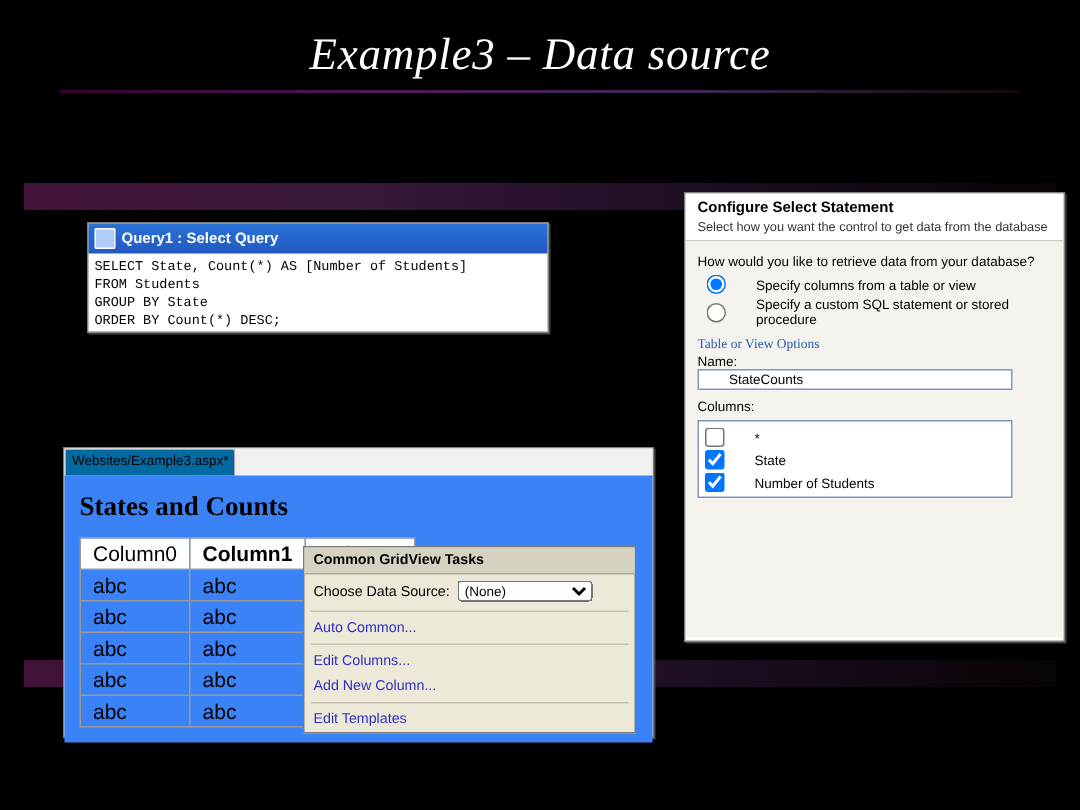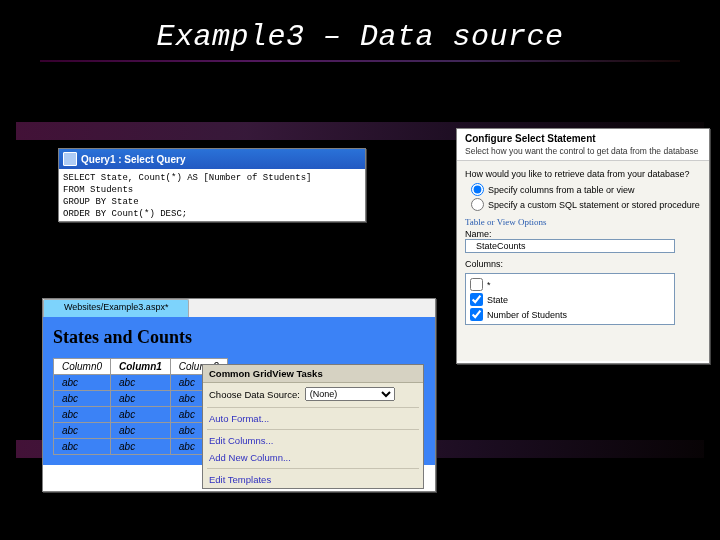--- a/index.html
+++ b/index.html
@@ -10,21 +10,21 @@
     font-size: 10px;
     overflow: hidden;
     position: relative;
   }
   .title-bar {
     position: absolute;
     top: 20px; left: 0; right: 0;
     text-align: center;
   }
   .title-bar h1 {
-    font-family: Liberation Mono, monospace;
+    font-family: Liberation Serif, serif;
     font-style: italic;
     font-weight: normal;
     color: #fff;
     font-size: 30px;
     letter-spacing: 0.5px;
   }
   .rule {
     position: absolute;
     top: 60px; left: 40px; right: 40px;
     height: 2px;
@@ -75,37 +75,37 @@
   }
 
   
   .designer-win { top: 298px; left: 42px; width: 394px; height: 194px; background:#fff; }
   .tab-strip {
     height: 18px; background: #f0f0f0;
     display: flex;
   }
   .tab {
     border: 1px solid #aaa; border-bottom: 0;
-    background: #7dd3fc;
-    padding: 2px 20px;
+    background: #0369a1;
+    padding: 2px 4px;
     font-size: 9px;
     border-radius: 2px 2px 0 0;
   }
   .design-surface {
     padding: 10px 10px;
     background: #3b82f6;
   }
   .design-surface h2 {
     font-family: "Times New Roman", serif;
     font-size: 18px;
     font-weight: bold;
     margin-bottom: 10px;
   }
   table.grid {
-    border-collapse: collapse; font-size: 10px; font-style: italic;
+    border-collapse: collapse; font-size: 14px;
   }
   table.grid th, table.grid td {
     border: 1px solid #999;
     padding: 2px 8px;
   }
   table.grid th { background: #fff; font-weight: normal; }
   table.grid th.sel { font-weight: bold; }
 
   
   .smarttag {
@@ -126,34 +126,34 @@
     display: flex; align-items: center;
     padding: 4px 6px; gap: 5px;
   }
   .smarttag .sep { border-top: 1px solid #c7c3b2; margin: 2px 4px; }
   .smarttag .link { color: #3030c0; cursor: pointer; padding: 3px 6px; }
   .smarttag select {
     font-size: 9px; width: 90px;
   }
 
   
-  .cfg-win { top: 128px; left: 456px; width: 254px; height: 236px; background:#fff; overflow:hidden; }
+  .cfg-win { top: 128px; left: 456px; width: 254px; height: 300px; background:#fff; overflow:hidden; }
   .cfg-head {
     padding: 4px 8px;
     background: #fff;
     border-bottom: 1px solid #ccc;
   }
   .cfg-head .t { font-size: 10px; font-weight: bold; }
   .cfg-head .s { font-size: 8.5px; color: #333; margin-top: 2px; }
   .cfg-body { padding: 8px; background: #f4f3ee; height: calc(100% - 34px); font-size:9px; }
   .cfg-body .q { margin-bottom: 4px; }
-  .radio-row, .check-row { display: flex; align-items: center; gap: 4px; margin: 2px 0 2px 6px; }
+  .radio-row, .check-row { display: flex; align-items: center; gap: 20px; margin: 2px 0 2px 6px; }
   .section-label { color: #2a5db0; font-size: 9px; margin: 6px 0 2px; font-family: Liberation Serif, serif; }
   .cfg-body input[type=text] {
-    width: 210px; font-size: 9px; padding: 1px 10px; border:1px solid #7a98b8;
+    width: 210px; font-size: 9px; padding: 1px 20px; border:1px solid #7a98b8;
   }
   .col-box {
     margin-top: 4px;
     width: 210px; height: 52px;
     background: #fff; border: 1px solid #7a98b8;
     padding: 2px 4px;
   }
   .col-box .check-row { margin-left: 0; }
   input[type=radio], input[type=checkbox] { margin:0; }
 </style>
@@ -224,21 +224,21 @@
 
 <div class="smarttag">
   <div class="hdr">Common GridView Tasks</div>
   <div class="row">
     <span>Choose Data Source:</span>
     <select>
       <option>(None)</option>
     </select>
   </div>
   <div class="sep"></div>
-  <div class="link">Auto Format...</div>
+  <div class="link">Auto Common...</div>
   <div class="sep"></div>
   <div class="link">Edit Columns...</div>
   <div class="link">Add New Column...</div>
   <div class="sep"></div>
   <div class="link">Edit Templates</div>
 </div>
 
 <div class="win cfg-win">
   <div class="cfg-head">
     <div class="t">Configure Select Statement</div>

